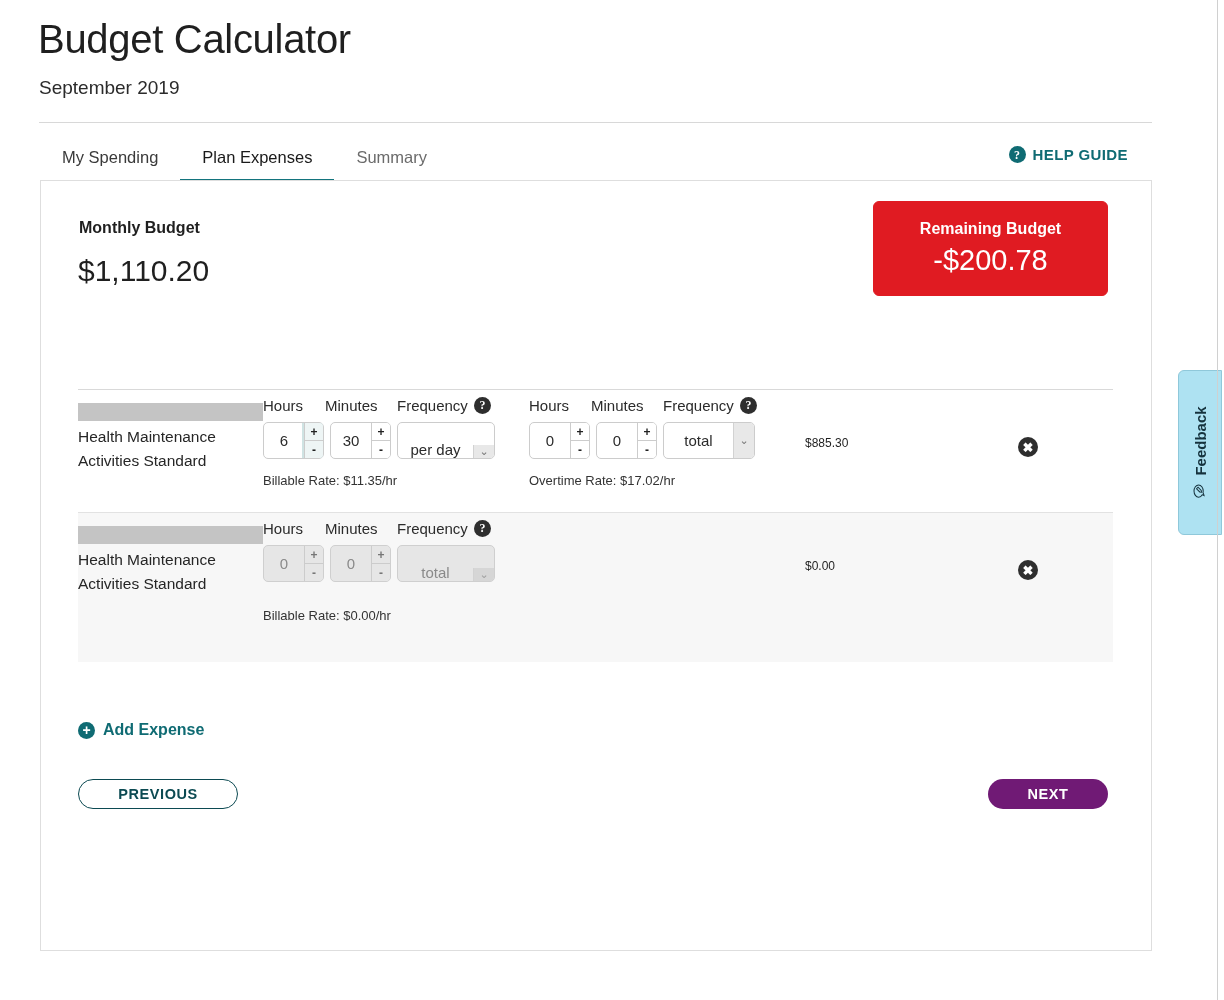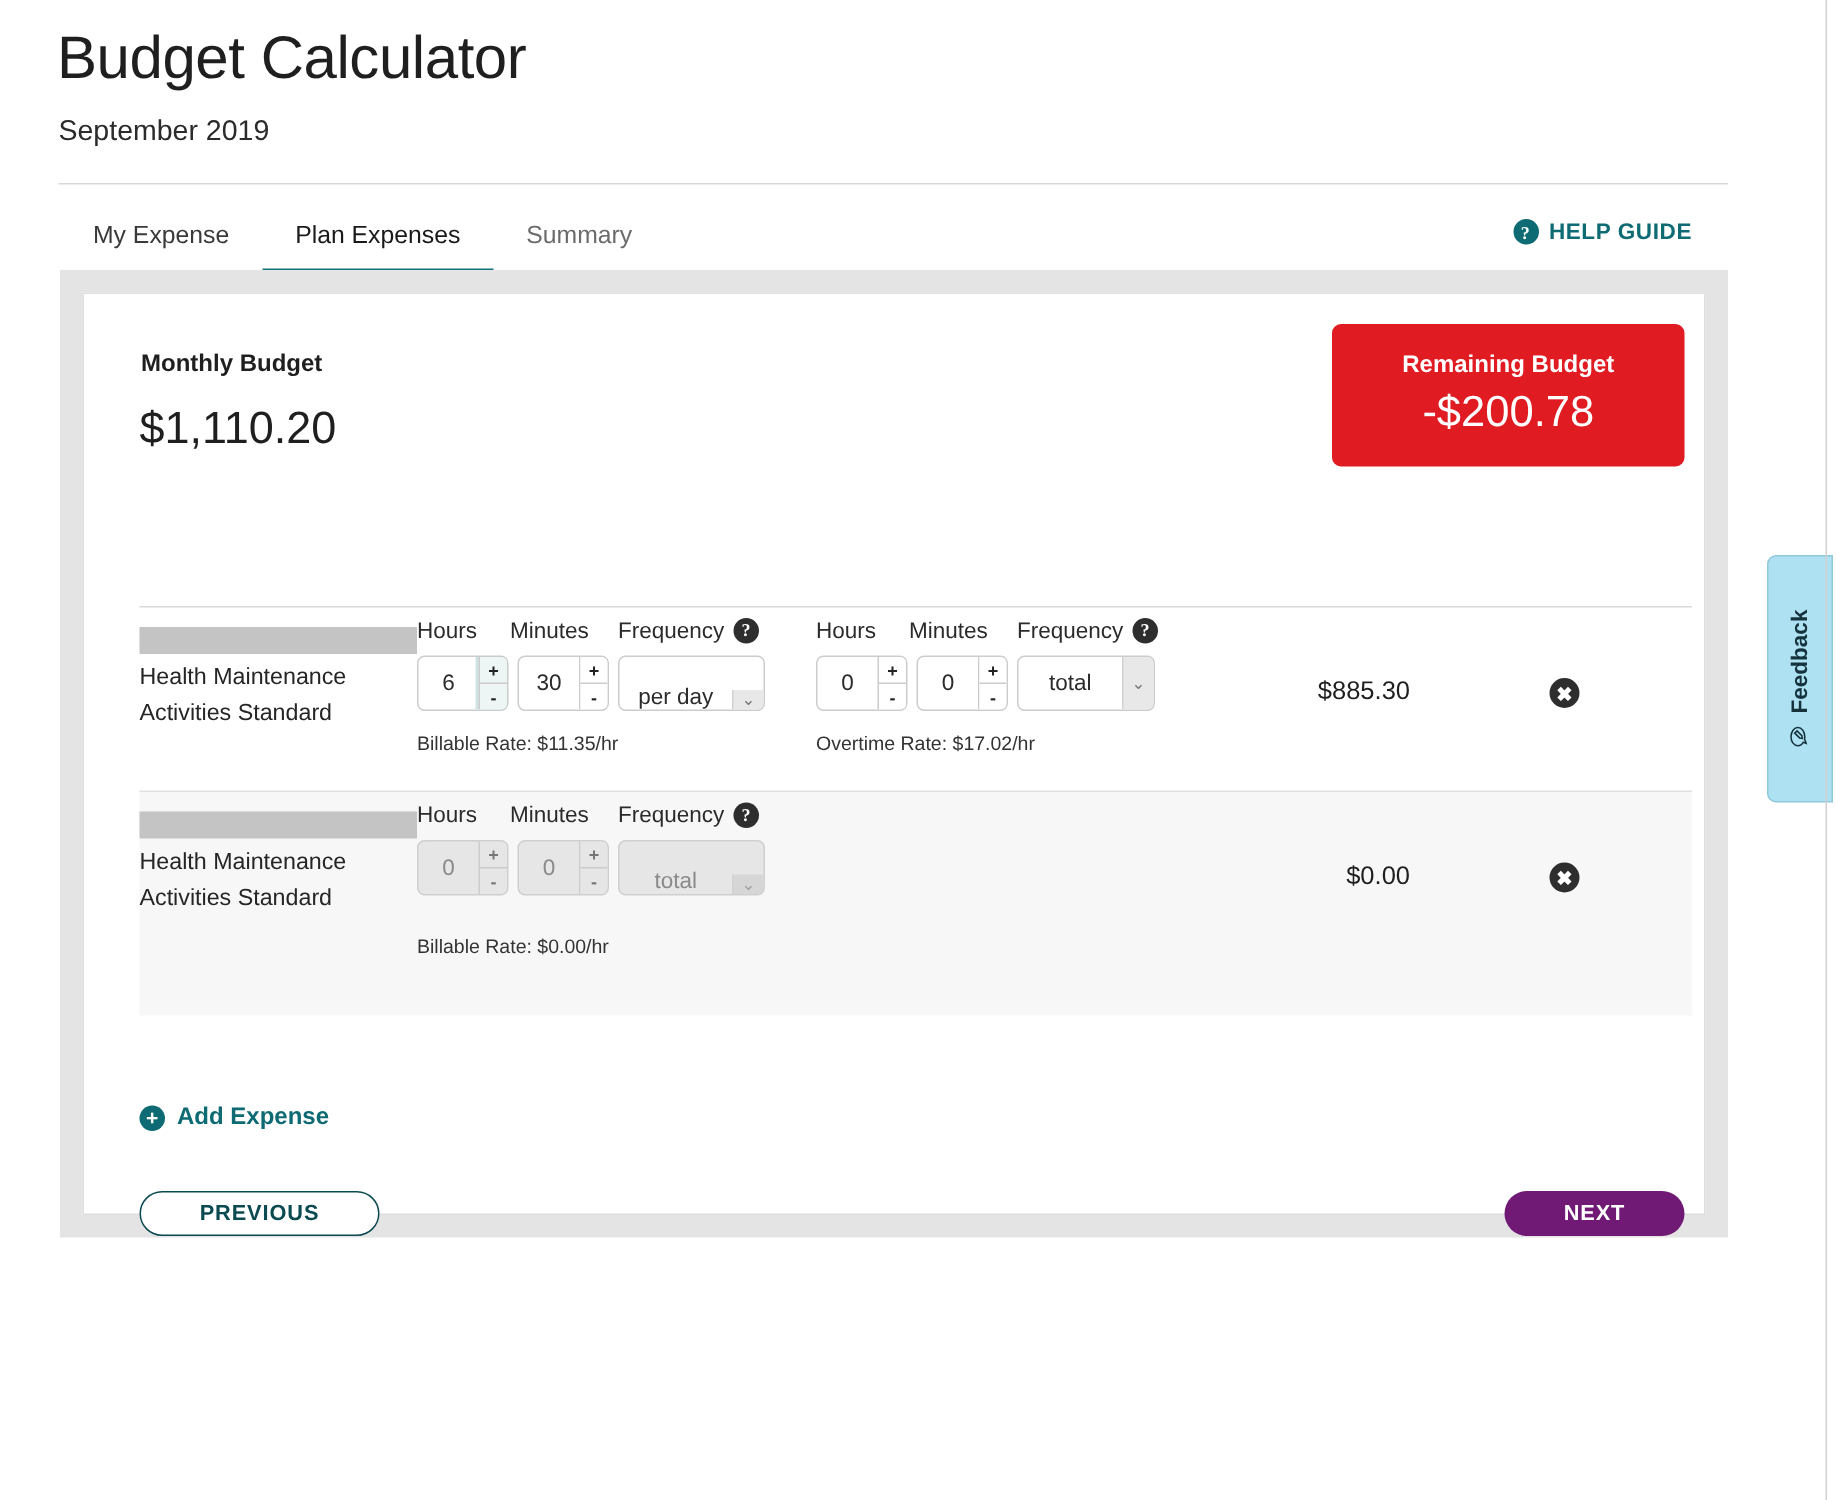--- a/index.html
+++ b/index.html
@@ -46,22 +46,22 @@
     display: inline-flex; align-items: center; justify-content: center;
     width: 17px; height: 17px; border-radius: 50%;
     background: #0f6b73; color: #fff; font-size: 12px;
     font-weight: bold; line-height: 1; font-family: "Liberation Serif", serif;
   }
   .qcircle.dark { background: #2e2e2e; }
 
   
   .panel-frame {
     position: absolute; left: 40px; top: 180px;
-    width: 1112px; height: 645px;
-    background: #e4e4e4; padding: 15px;
+    width: 1112px; height: 771px;
+    background: #e4e4e4; padding: 0;
   }
   .panel {
     width: 100%; height: 100%; background: #ffffff;
     border: 1px solid #dedede; position: relative;
   }
 
   
   .monthly-label {
     position: absolute; left: 38px; top: 38px;
     font-size: 16px; font-weight: bold; color: #1f1f1f;
@@ -149,22 +149,22 @@
   
   .spinner.off, .selectbox.off { background: #e6e6e6; border-color: #cfcfcf; }
   .spinner.off .num, .selectbox.off .val { color: #8a8a8a; background: transparent; }
   .spinner.off .btns b { background: #e6e6e6; color: #777; }
   .selectbox.off .arrow { background: #d6d6d6; color: #a0a0a0; }
 
   .rate-note { font-size: 13px; color: #333; margin-top: 14px; }
   .r2 .rate-note { margin-top: 26px; }
 
   .amount {
-    position: absolute; width: 120px; text-align: right;
-    font-size: 17px; color: #1f1f1f;
+    position: absolute; width: 120px; text-align: left;
+    font-size: 12px; color: #1f1f1f;
   }
   .r1 .amount { left: 727px; top: 46px; }
   .r2 .amount { left: 727px; top: 46px; }
 
   .del {
     position: absolute; left: 940px; width: 20px; height: 20px; border-radius: 50%;
     background: #2e2e2e; color: #fff; display: flex; align-items: center;
     justify-content: center; font-size: 13px; font-weight: bold; cursor: pointer;
     line-height: 1;
   }
@@ -218,21 +218,21 @@
 </head>
 <body>
 
 <div class="page">
 
   <h1 class="app-title">Budget Calculator</h1>
   <div class="app-subtitle">September 2019</div>
   <div class="header-rule"></div>
 
   <div class="tabs">
-    <div class="tab plain">My Expense</div>
+    <div class="tab plain">My Spending</div>
     <div class="tab active">Plan Expenses</div>
     <div class="tab">Summary</div>
   </div>
 
   <div class="help-guide">
     <span class="qcircle">?</span>
     <span>HELP GUIDE</span>
   </div>
 
   <div class="panel-frame">

